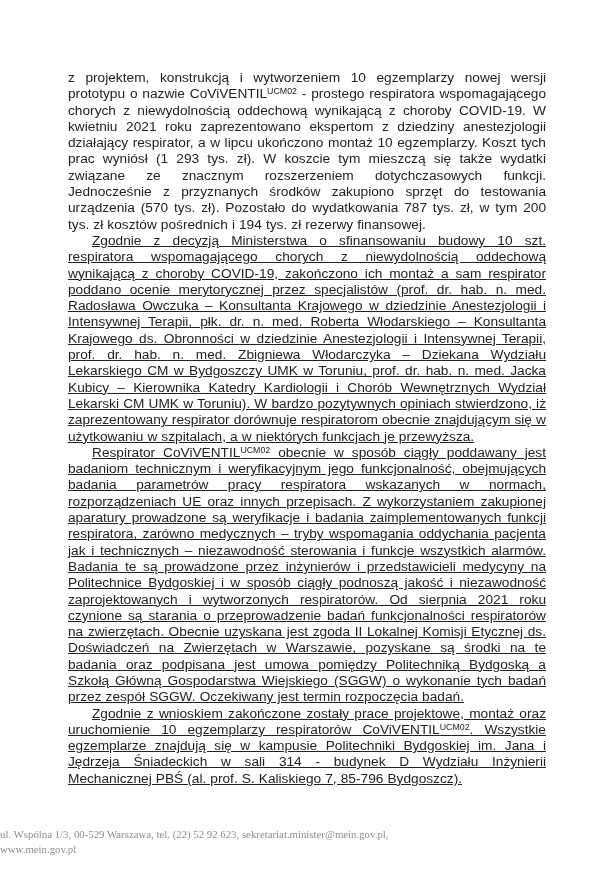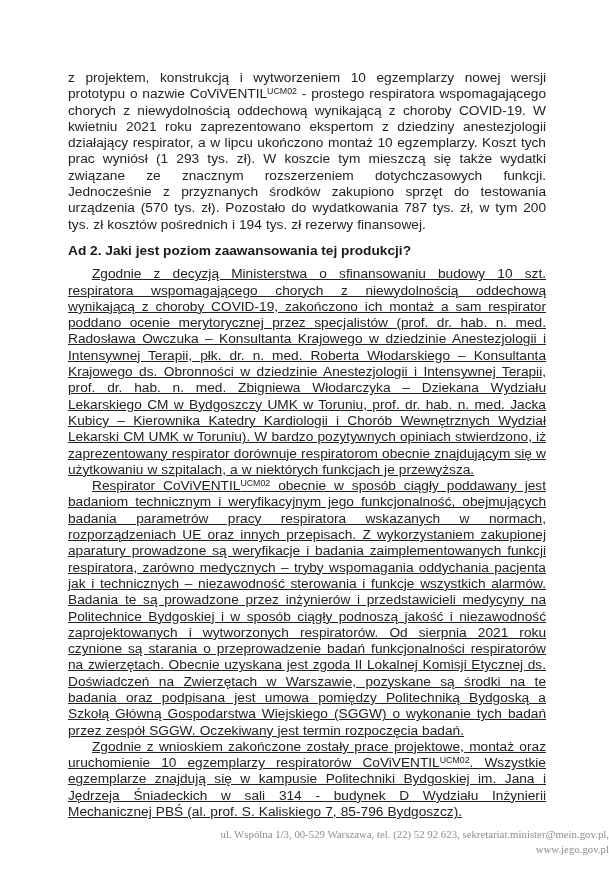--- a/index.html
+++ b/index.html
@@ -52,35 +52,34 @@
     font-size: 8.8px;
     line-height: 0;
     vertical-align: 4px;
     letter-spacing: 0;
   }
   .footer {
     position: absolute;
     left: 0;
     right: 0;
     bottom: 15px;
-    text-align: right;
+    text-align: left;
     font-family: "Liberation Serif", serif;
     font-size: 10.8px;
     line-height: 15px;
     color: #8d8d8d;
   }
 </style>
 </head>
 <body>
 
 <div class="page">
   <div class="content" id="document-body">
       <p class="para">z projektem, konstrukcją i wytworzeniem 10 egzemplarzy nowej wersji prototypu o nazwie CoViVENTIL<sup>UCM02</sup> - prostego respiratora wspomagającego chorych z niewydolnością oddechową wynikającą z choroby COVID-19. W kwietniu 2021 roku zaprezentowano ekspertom z dziedziny anestezjologii działający respirator, a w lipcu ukończono montaż 10 egzemplarzy. Koszt tych prac wyniósł (1 293 tys. zł). W koszcie tym mieszczą się także wydatki związane ze znacznym rozszerzeniem dotychczasowych funkcji. Jednocześnie z przyznanych środków zakupiono sprzęt do testowania urządzenia (570 tys. zł). Pozostało do wydatkowania 787 tys. zł, w tym 200 tys. zł kosztów pośrednich i 194 tys. zł rezerwy finansowej.</p>
-      <p class="heading">Ad 2. Jaki jest poziom zaawansowania tej produkcji?</p>
       <p class="para indent">Zgodnie z decyzją Ministerstwa o sfinansowaniu budowy 10 szt. respiratora wspomagającego chorych z niewydolnością oddechową wynikającą z choroby COVID-19, zakończono ich montaż a sam respirator poddano ocenie merytorycznej przez specjalistów (prof. dr. hab. n. med. Radosława Owczuka – Konsultanta Krajowego w dziedzinie Anestezjologii i Intensywnej Terapii, płk. dr. n. med. Roberta Włodarskiego – Konsultanta Krajowego ds. Obronności w dziedzinie Anestezjologii i Intensywnej Terapii, prof. dr. hab. n. med. Zbigniewa Włodarczyka – Dziekana Wydziału Lekarskiego CM w Bydgoszczy UMK w Toruniu, prof. dr. hab. n. med. Jacka Kubicy – Kierownika Katedry Kardiologii i Chorób Wewnętrznych Wydział Lekarski CM UMK w Toruniu). W bardzo pozytywnych opiniach stwierdzono, iż zaprezentowany respirator dorównuje respiratorom obecnie znajdującym się w użytkowaniu w szpitalach, a w niektórych funkcjach je przewyższa.</p>
       <p class="para indent">Respirator CoViVENTIL<sup>UCM02</sup> obecnie w sposób ciągły poddawany jest badaniom technicznym i weryfikacyjnym jego funkcjonalność, obejmujących badania parametrów pracy respiratora wskazanych w normach, rozporządzeniach UE oraz innych przepisach. Z wykorzystaniem zakupionej aparatury prowadzone są weryfikacje i badania zaimplementowanych funkcji respiratora, zarówno medycznych – tryby wspomagania oddychania pacjenta jak i technicznych – niezawodność sterowania i funkcje wszystkich alarmów. Badania te są prowadzone przez inżynierów i przedstawicieli medycyny na Politechnice Bydgoskiej i w sposób ciągły podnoszą jakość i niezawodność zaprojektowanych i wytworzonych respiratorów. Od sierpnia 2021 roku czynione są starania o przeprowadzenie badań funkcjonalności respiratorów na zwierzętach. Obecnie uzyskana jest zgoda II Lokalnej Komisji Etycznej ds. Doświadczeń na Zwierzętach w Warszawie, pozyskane są środki na te badania oraz podpisana jest umowa pomiędzy Politechniką Bydgoską a Szkołą Główną Gospodarstwa Wiejskiego (SGGW) o wykonanie tych badań przez zespół SGGW. Oczekiwany jest termin rozpoczęcia badań.</p>
       <p class="para indent">Zgodnie z wnioskiem zakończone zostały prace projektowe, montaż oraz uruchomienie 10 egzemplarzy respiratorów CoViVENTIL<sup>UCM02</sup>. Wszystkie egzemplarze znajdują się w kampusie Politechniki Bydgoskiej im. Jana i Jędrzeja Śniadeckich w sali 314 - budynek D Wydziału Inżynierii Mechanicznej PBŚ (al. prof. S. Kaliskiego 7, 85-796 Bydgoszcz).</p>
     </div>
   <div class="footer">
     <div>ul. Wspólna 1/3, 00-529 Warszawa, tel. (22) 52 92 623, sekretariat.minister@mein.gov.pl,</div>
-    <div>www.jego.gov.pl</div>
+    <div>www.mein.gov.pl</div>
   </div>
 </div>
 
 </body></html>

